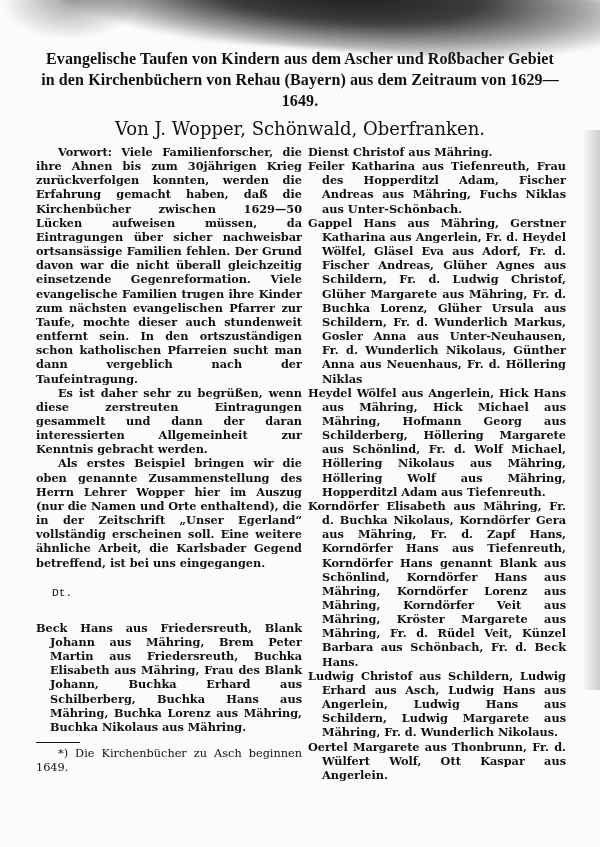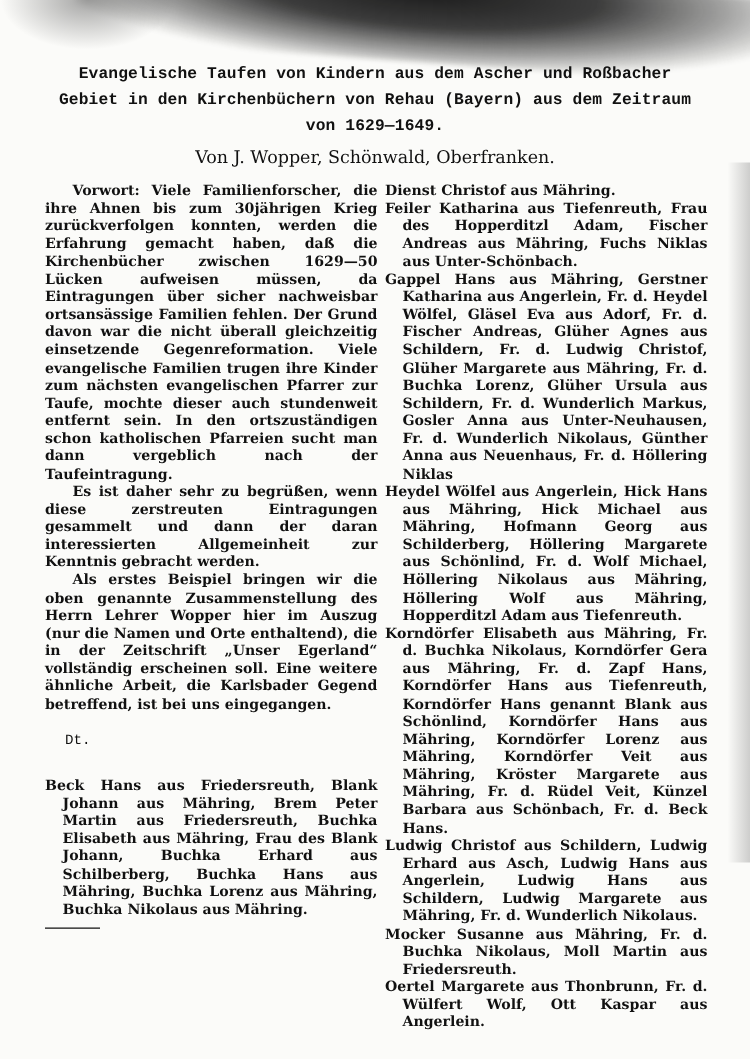--- a/index.html
+++ b/index.html
@@ -6,22 +6,22 @@
   body{width:600px;height:847px;background:#fbfbf9;position:relative;overflow:hidden;
        font-family:"DejaVu Serif", serif;color:#111;}
   .smudge{position:absolute;left:60px;top:-20px;width:560px;height:70px;
           background:radial-gradient(ellipse at 50% 20%, #111 0%, #333 35%, rgba(60,60,60,0.5) 60%, rgba(255,255,255,0) 80%);
           transform:rotate(4deg);filter:blur(2px);opacity:0.95;}
   .smudge2{position:absolute;left:0;top:0;width:140px;height:40px;
           background:radial-gradient(ellipse at 50% 0%, rgba(80,80,80,0.5) 0%, rgba(255,255,255,0) 70%);}
   .right-edge{position:absolute;right:0;top:130px;width:18px;height:560px;
           background:linear-gradient(90deg, rgba(255,255,255,0), rgba(120,120,120,0.35));}
   .title{position:absolute;left:40px;top:48px;width:520px;text-align:center;
-         font-family:Liberation Mono, monospace;font-weight:bold;font-size:13px;line-height:21px;letter-spacing:0.1px;}
-  .byline{position:absolute;left:40px;top:118px;width:520px;text-align:center;font-size:14px;}
+         font-family:Liberation Serif, serif;font-weight:bold;font-size:16px;line-height:21px;letter-spacing:0.1px;}
+  .byline{position:absolute;left:40px;top:118px;width:520px;text-align:center;font-size:18px;}
   .col{position:absolute;top:145px;font-size:11.3px;line-height:14.15px;}
   .col-left{left:36px;width:266px;}
   .col-right{left:308px;width:258px;}
   .para{margin:0;text-align:justify;text-indent:22px;font-weight:bold;}
   .sig{text-align:left;margin:16px;padding-right:30px;font-family:Liberation Mono, monospace;}
   .entry{margin:0;padding-left:14px;text-indent:-14px;text-align:justify;font-weight:bold;}
   .footnote-rule{width:44px;border-top:1px solid #111;margin:8px 0 4px 0;}
   .footnote{margin:0;text-align:justify;text-indent:22px;}
   .gap{height:5px;}
 </style>
@@ -36,25 +36,25 @@
 <div class="byline">Von J. Wopper, Schönwald, Oberfranken.</div>
 
 <div class="col col-left">
   <p class="para">Vorwort: Viele Familienforscher, die ihre Ahnen bis zum 30jährigen Krieg zurückverfolgen konnten, werden die Erfahrung gemacht haben, daß die Kirchenbücher zwischen 1629—50 Lücken aufweisen müssen, da Eintragungen über sicher nachweisbar ortsansässige Familien fehlen. Der Grund davon war die nicht überall gleichzeitig einsetzende Gegenreformation. Viele evangelische Familien trugen ihre Kinder zum nächsten evangelischen Pfarrer zur Taufe, mochte dieser auch stundenweit entfernt sein. In den ortszuständigen schon katholischen Pfarreien sucht man dann vergeblich nach der Taufeintragung.</p>
   <p class="para">Es ist daher sehr zu begrüßen, wenn diese zerstreuten Eintragungen gesammelt und dann der daran interessierten Allgemeinheit zur Kenntnis gebracht werden.</p>
   <p class="para">Als erstes Beispiel bringen wir die oben genannte Zusammenstellung des Herrn Lehrer Wopper hier im Auszug (nur die Namen und Orte enthaltend), die in der Zeitschrift „Unser Egerland“ vollständig erscheinen soll. Eine weitere ähnliche Arbeit, die Karlsbader Gegend betreffend, ist bei uns eingegangen.</p>
   <p class="sig">Dt.</p>
   <div class="gap"></div>
   <p class="entry">Beck Hans aus Friedersreuth, Blank Johann aus Mähring, Brem Peter Martin aus Friedersreuth, Buchka Elisabeth aus Mähring, Frau des Blank Johann, Buchka Erhard aus Schilberberg, Buchka Hans aus Mähring, Buchka Lorenz aus Mähring, Buchka Nikolaus aus Mähring.</p>
   <div class="footnote-rule"></div>
+  <p class="footnote">*) Die Kirchenbücher zu Asch beginnen 1649.</p>
 </div>
 
 <div class="col col-right">
   <p class="entry">Dienst Christof aus Mähring.</p>
   <p class="entry">Feiler Katharina aus Tiefenreuth, Frau des Hopperditzl Adam, Fischer Andreas aus Mähring, Fuchs Niklas aus Unter-Schönbach.</p>
   <p class="entry">Gappel Hans aus Mähring, Gerstner Katharina aus Angerlein, Fr. d. Heydel Wölfel, Gläsel Eva aus Adorf, Fr. d. Fischer Andreas, Glüher Agnes aus Schildern, Fr. d. Ludwig Christof, Glüher Margarete aus Mähring, Fr. d. Buchka Lorenz, Glüher Ursula aus Schildern, Fr. d. Wunderlich Markus, Gosler Anna aus Unter-Neuhausen, Fr. d. Wunderlich Nikolaus, Günther Anna aus Neuenhaus, Fr. d. Höllering Niklas</p>
   <p class="entry">Heydel Wölfel aus Angerlein, Hick Hans aus Mähring, Hick Michael aus Mähring, Hofmann Georg aus Schilderberg, Höllering Margarete aus Schönlind, Fr. d. Wolf Michael, Höllering Nikolaus aus Mähring, Höllering Wolf aus Mähring, Hopperditzl Adam aus Tiefenreuth.</p>
   <p class="entry">Korndörfer Elisabeth aus Mähring, Fr. d. Buchka Nikolaus, Korndörfer Gera aus Mähring, Fr. d. Zapf Hans, Korndörfer Hans aus Tiefenreuth, Korndörfer Hans genannt Blank aus Schönlind, Korndörfer Hans aus Mähring, Korndörfer Lorenz aus Mähring, Korndörfer Veit aus Mähring, Kröster Margarete aus Mähring, Fr. d. Rüdel Veit, Künzel Barbara aus Schönbach, Fr. d. Beck Hans.</p>
   <p class="entry">Ludwig Christof aus Schildern, Ludwig Erhard aus Asch, Ludwig Hans aus Angerlein, Ludwig Hans aus Schildern, Ludwig Margarete aus Mähring, Fr. d. Wunderlich Nikolaus.</p>
-  <p class="entry">Mocker Susanne aus Mähring, Fr. d. Buchka Nikolaus, Moll Martin aus Friedersreuth.</p>
   <p class="entry">Oertel Margarete aus Thonbrunn, Fr. d. Wülfert Wolf, Ott Kaspar aus Angerlein.</p>
 
 </div>
 
 </body></html>

